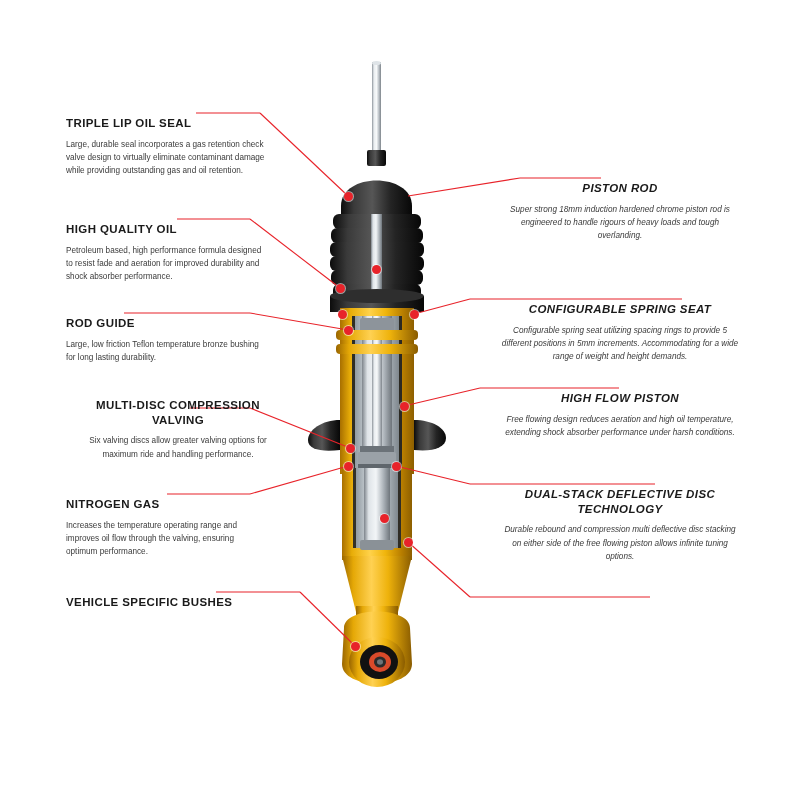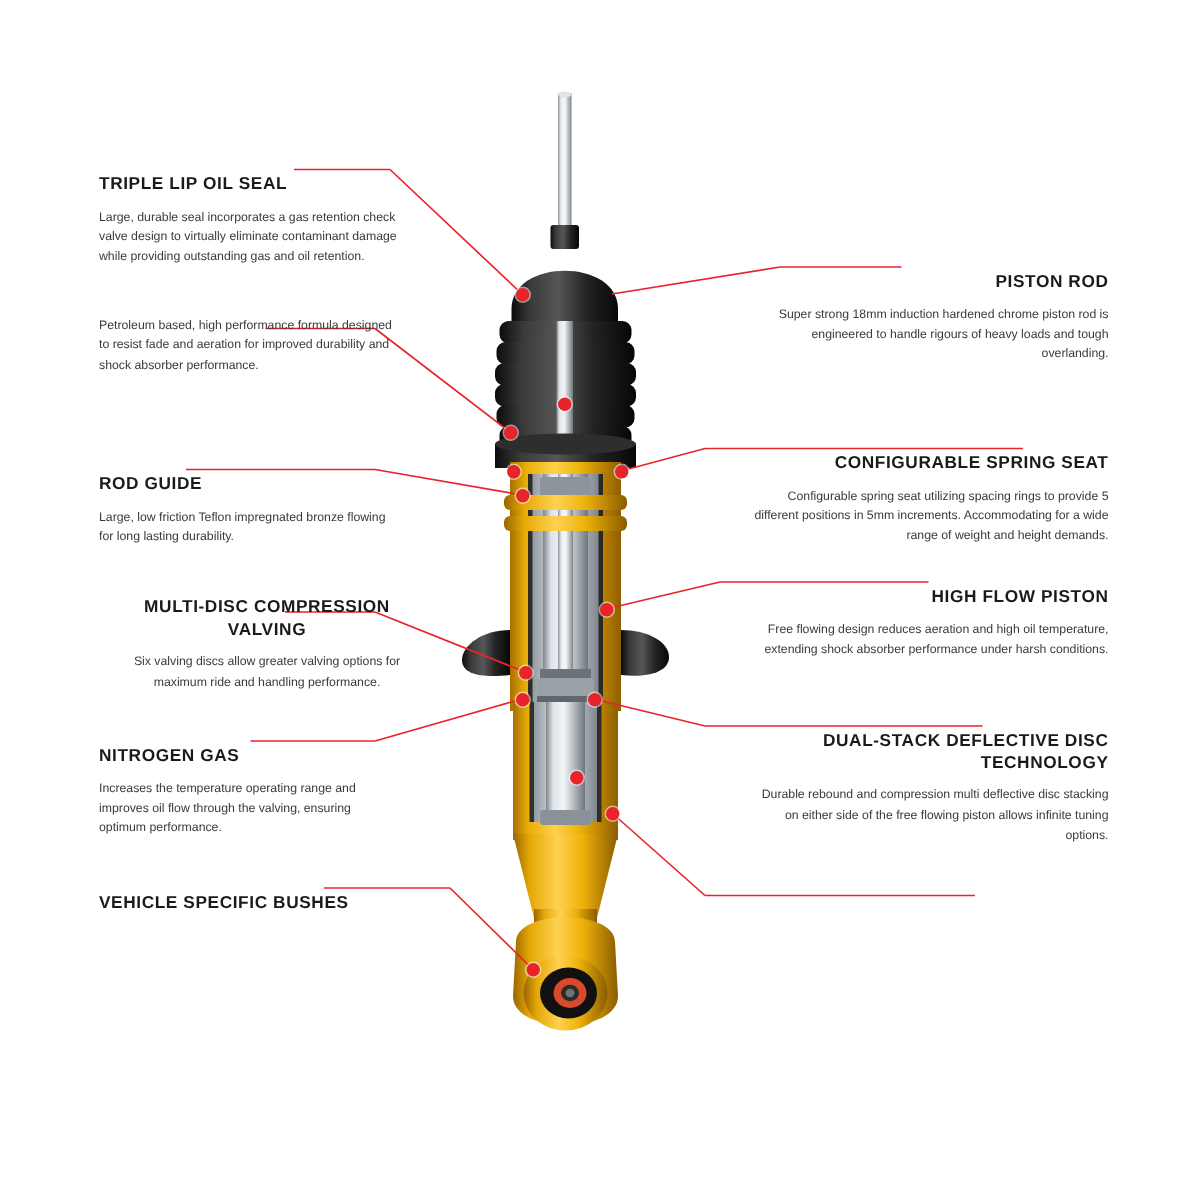--- a/index.html
+++ b/index.html
@@ -29,21 +29,22 @@
     margin: 12px 0 7px 0;
   }
   .callout .c-body {
     font-size: 8.2px;
     color: #3a3a3a;
     line-height: 1.62;
     margin: 0;
   }
   .callout.right-align .c-title,
   .callout.right-align .c-body {
-    text-align: right;
+    text-align: center;
+    font-style: italic;
   }
   svg.leaders {
     position: absolute;
     left: 0;
     top: 0;
     width: 800px;
     height: 800px;
     pointer-events: none;
   }
   
@@ -238,26 +239,27 @@
   <div class="dot" style="left:404px; top:538px;"></div>
   <div class="dot" style="left:338px; top:310px;"></div>
   <div class="dot" style="left:380px; top:514px;"></div>
 
   <div class="callout" style="left:66px; top:104px; width:200px;">
     <div class="c-title">TRIPLE LIP OIL SEAL</div>
     <div class="c-body">Large, durable seal incorporates a gas retention check valve design to virtually eliminate contaminant damage while providing outstanding gas and oil retention.</div>
   </div>
 
   <div class="callout" style="left:66px; top:210px; width:200px;">
+    <div class="c-title">HIGH QUALITY OIL</div>
     <div class="c-body">Petroleum based, high performance formula designed to resist fade and aeration for improved durability and shock absorber performance.</div>
   </div>
 
   <div class="callout" style="left:66px; top:304px; width:200px;">
     <div class="c-title">ROD GUIDE</div>
-    <div class="c-body">Large, low friction Teflon impregnated bronze flowing for long lasting durability.</div>
+    <div class="c-body">Large, low friction Teflon temperature bronze bushing for long lasting durability.</div>
   </div>
 
   <div class="callout" style="left:78px; top:386px; width:200px;text-align:center;">
     <div class="c-title">MULTI-DISC COMPRESSION VALVING</div>
     <div class="c-body">Six valving discs allow greater valving options for maximum ride and handling performance.</div>
   </div>
 
   <div class="callout" style="left:66px; top:485px; width:200px;">
     <div class="c-title">NITROGEN GAS</div>
     <div class="c-body">Increases the temperature operating range and improves oil flow through the valving, ensuring optimum performance.</div>

